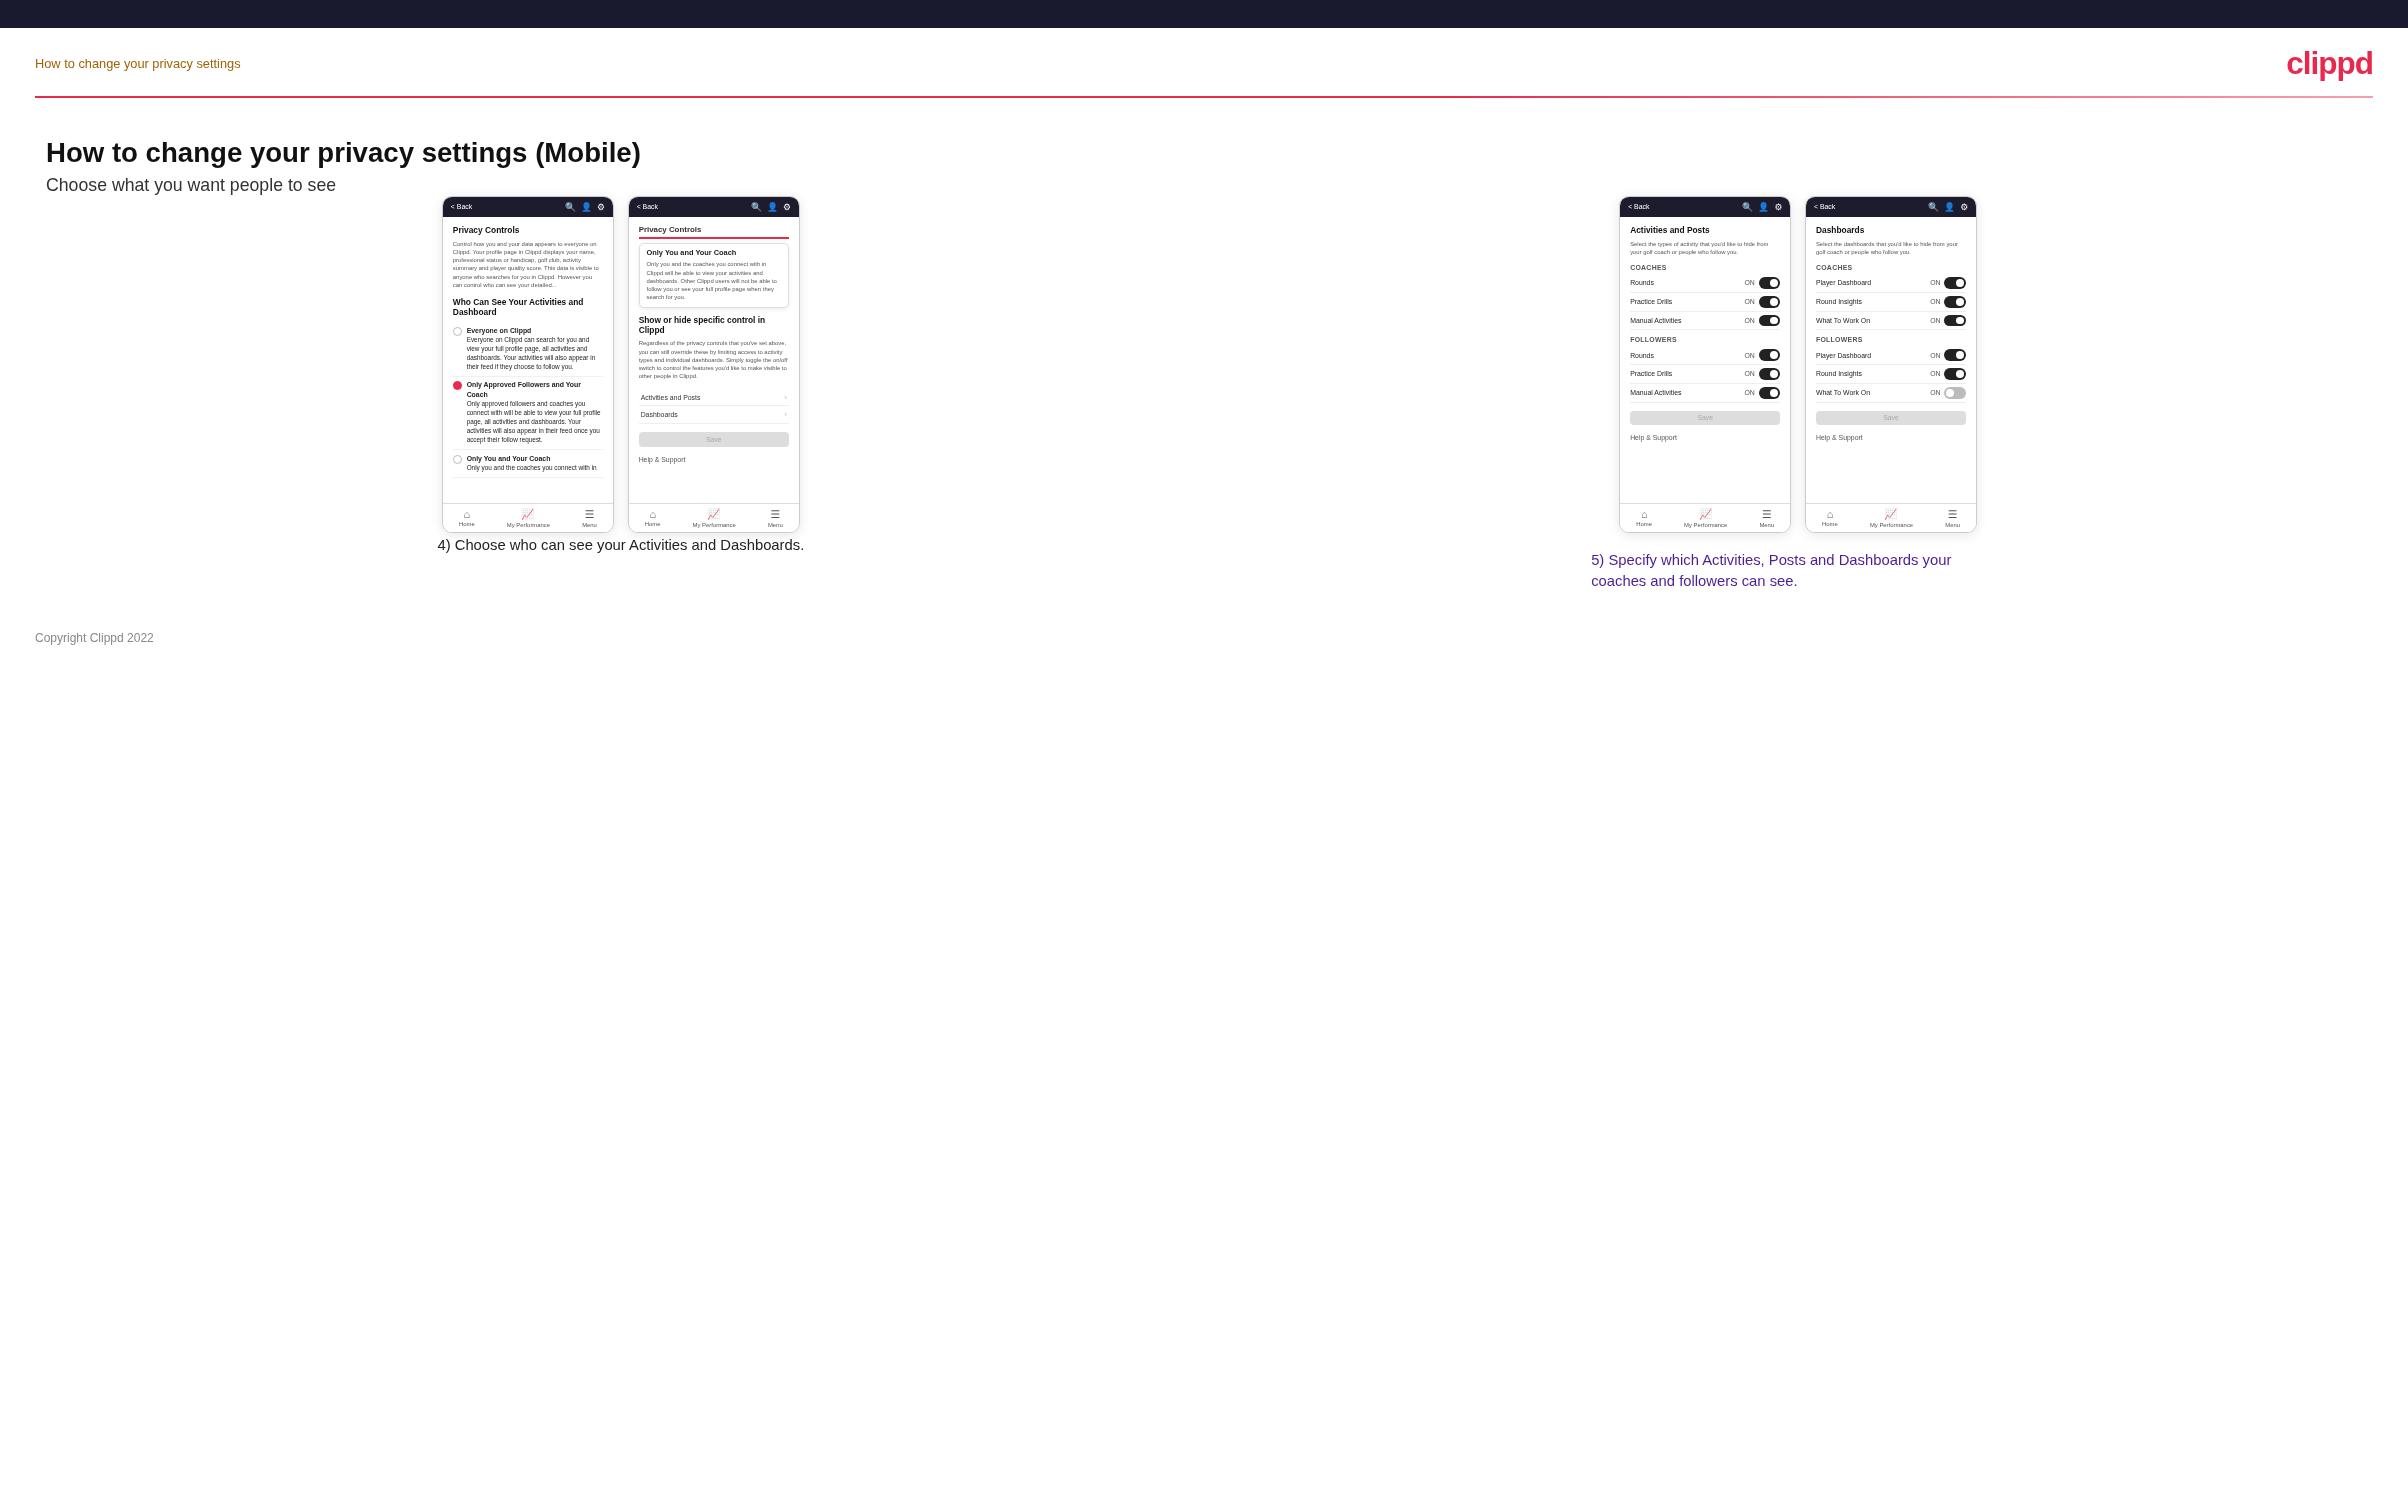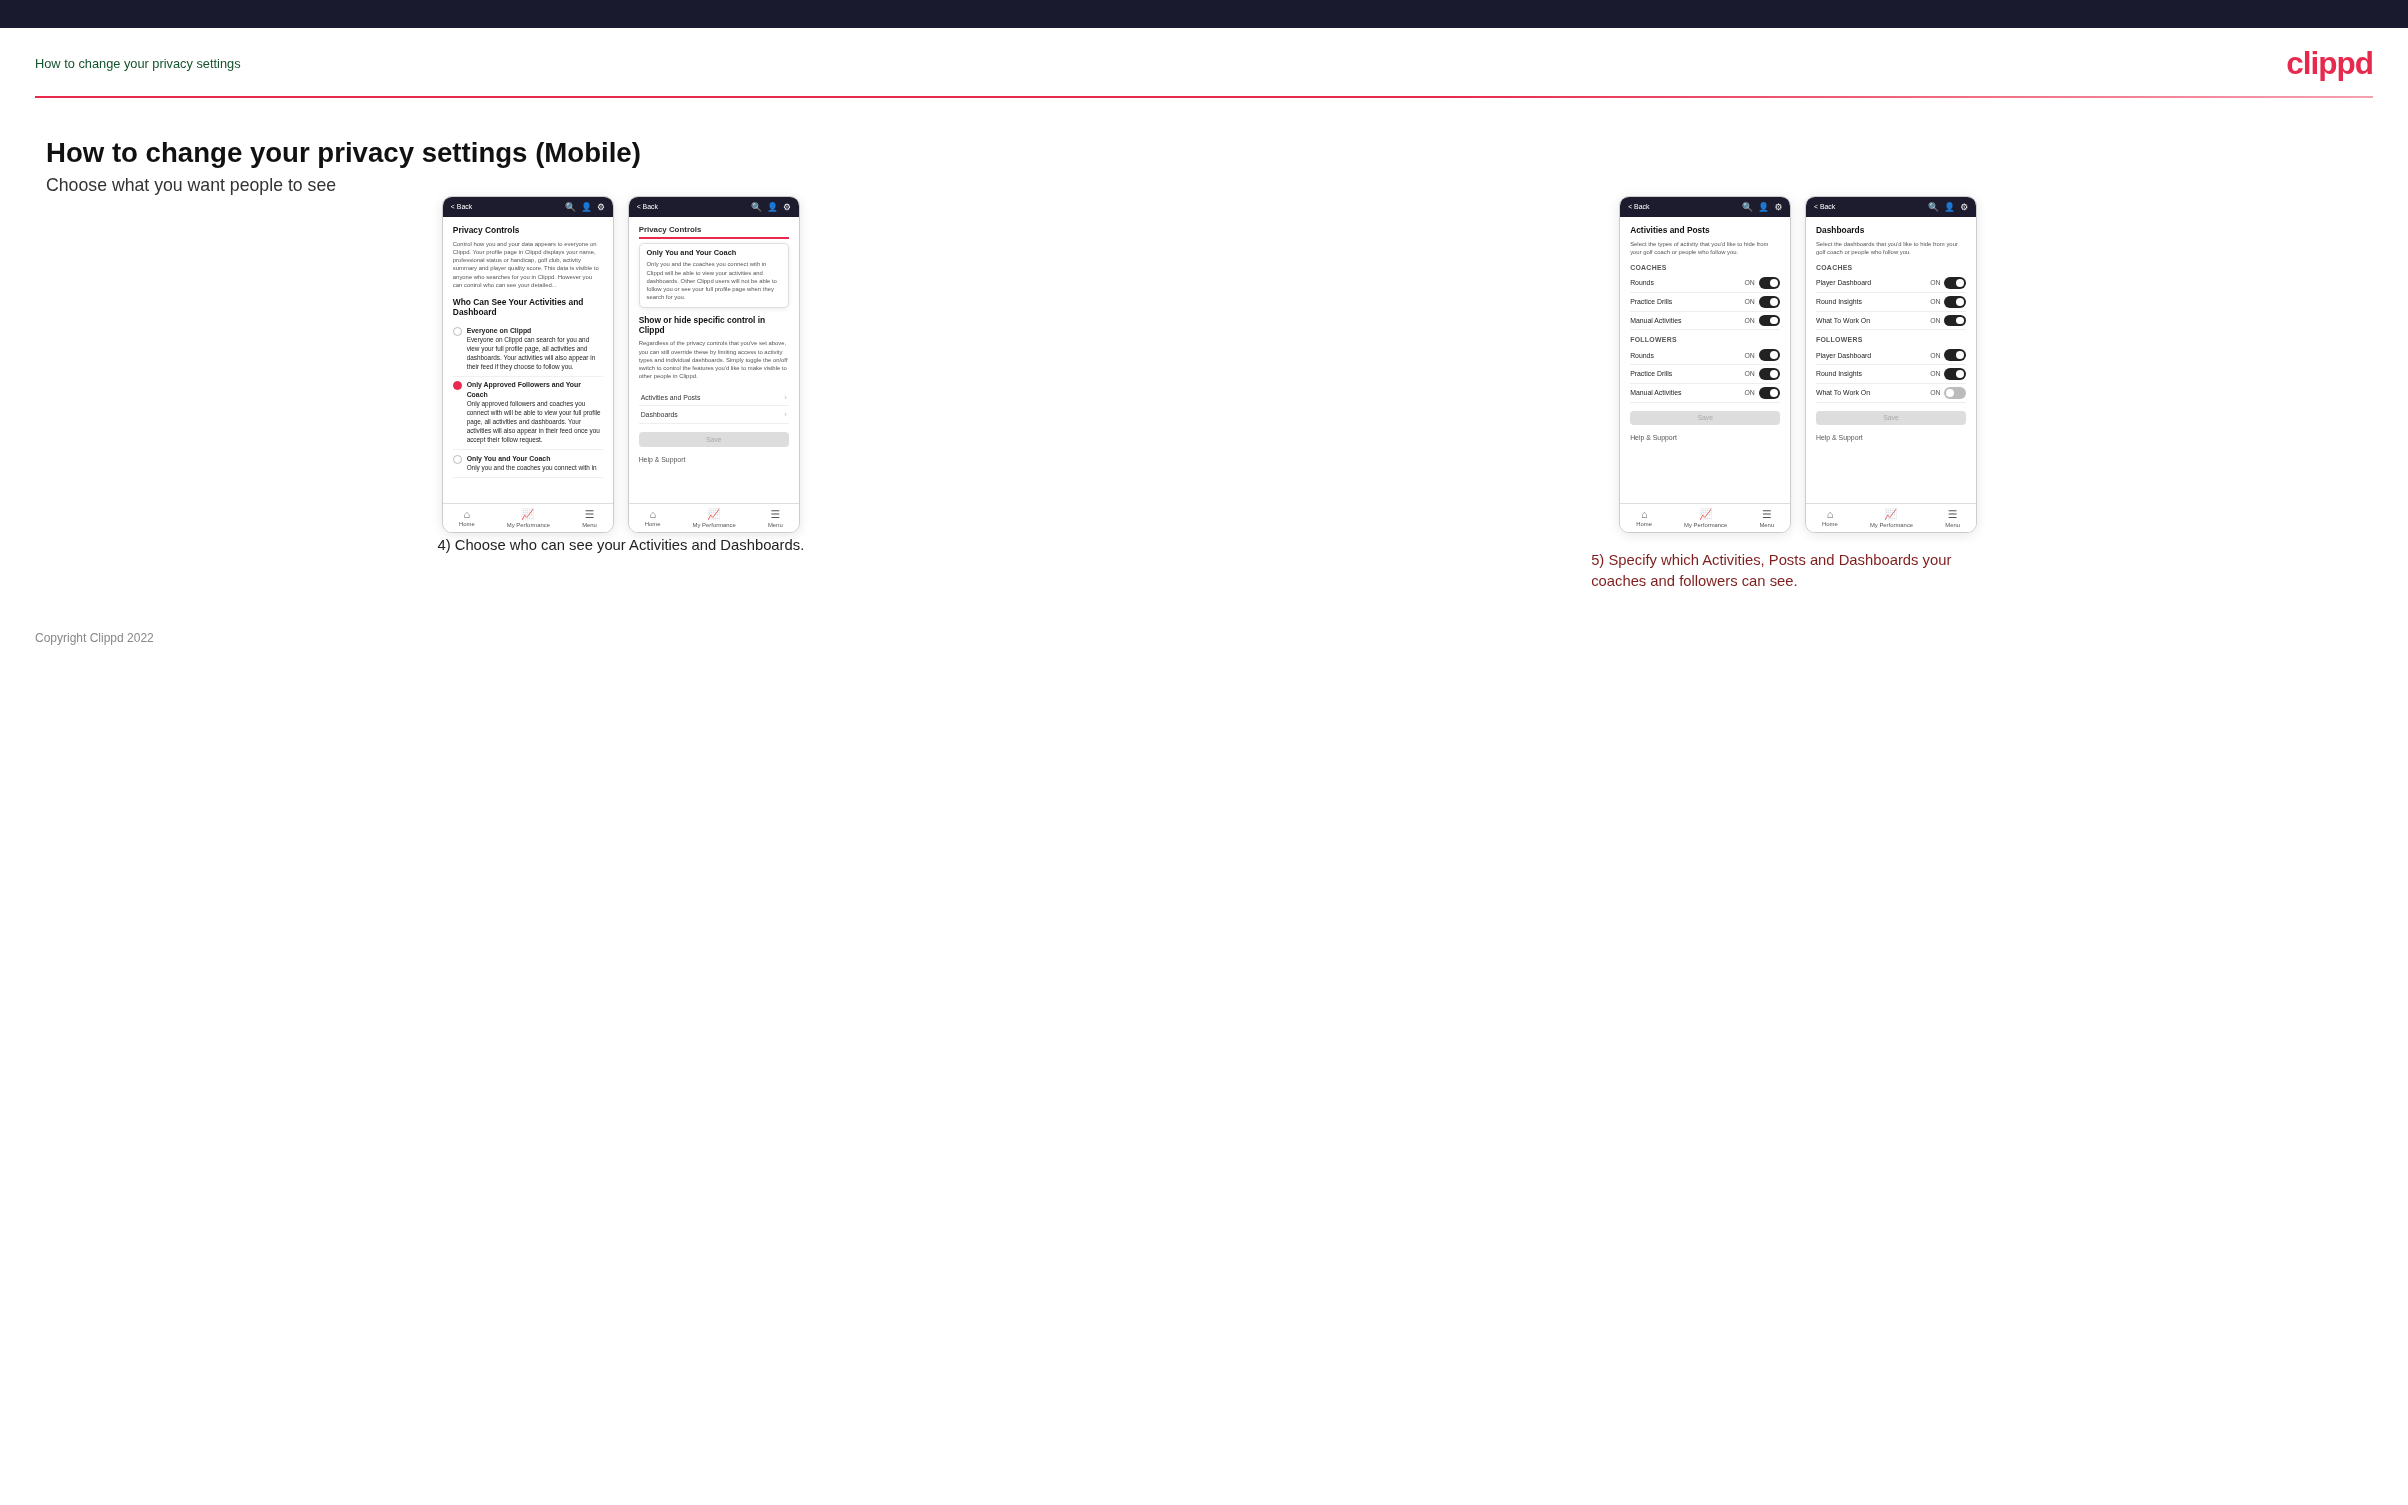--- a/index.html
+++ b/index.html
@@ -19,21 +19,21 @@
 
     
     .header {
       display: flex;
       align-items: center;
       justify-content: space-between;
       padding: 17.7px 35px 13.8px 35px;
     }
     .header-breadcrumb {
       font-size: 12.8px;
-      color: #14532d;
+      color: #a16207;
     }
     .logo {
       font-size: 31.5px;
       font-weight: 800;
       color: #e8294e;
       letter-spacing: -1px;
     }
     .header-divider {
       height: 2px;
       background: linear-gradient(to right, #e8294e 60%, #f5a0ae 100%);
@@ -273,21 +273,21 @@
 
     
     .footer {
       padding: 39px 35px 19.7px 35px;
       color: #888;
       font-size: 12px;
     }
 
     .section-5-caption {
       font-size: 14.8px;
-      color: #7f1d1d;
+      color: #4c1d95;
       text-align: left;
       margin-top: 17.7px;
       max-width: 414px;
       line-height: 1.4;
     }
   </style>
 </head>
 <body>
 
 <div class="top-bar"></div>

